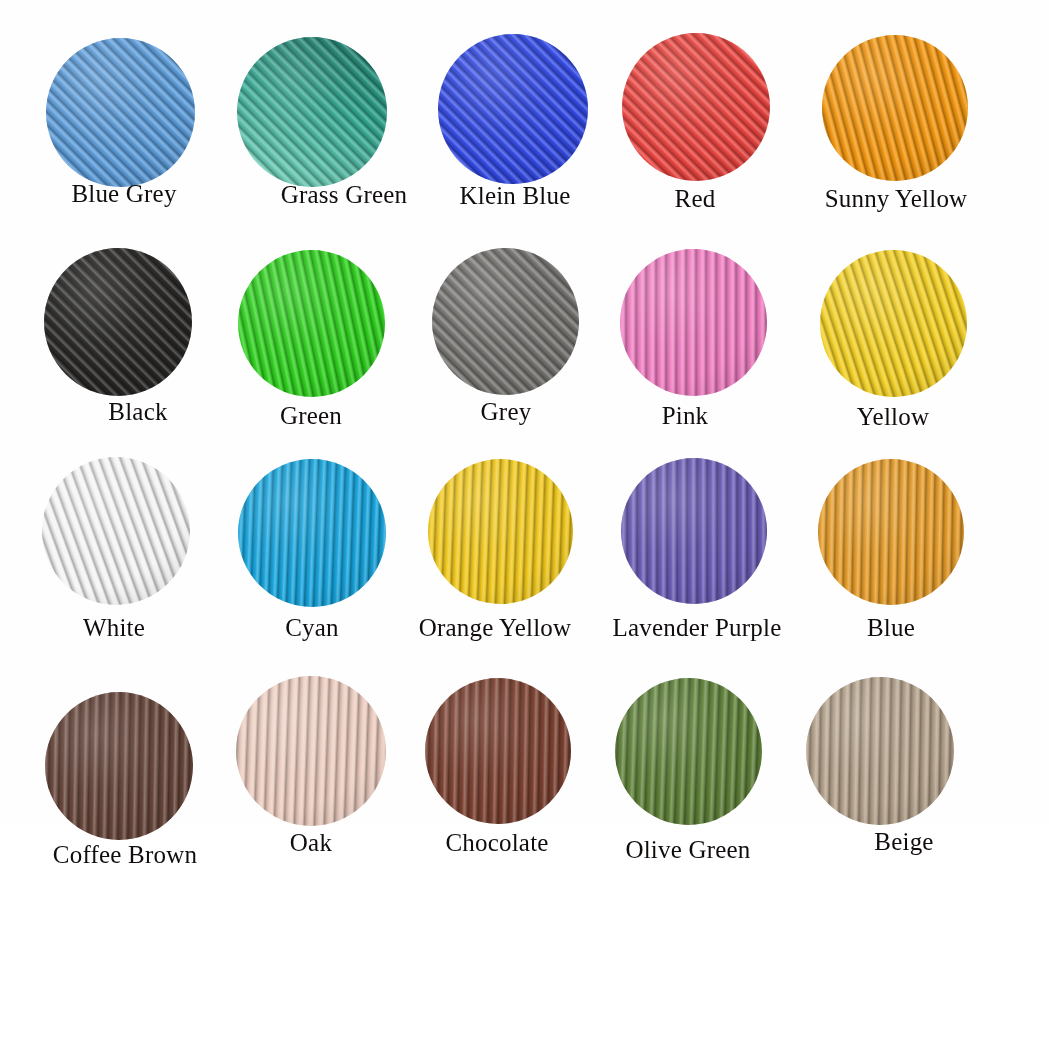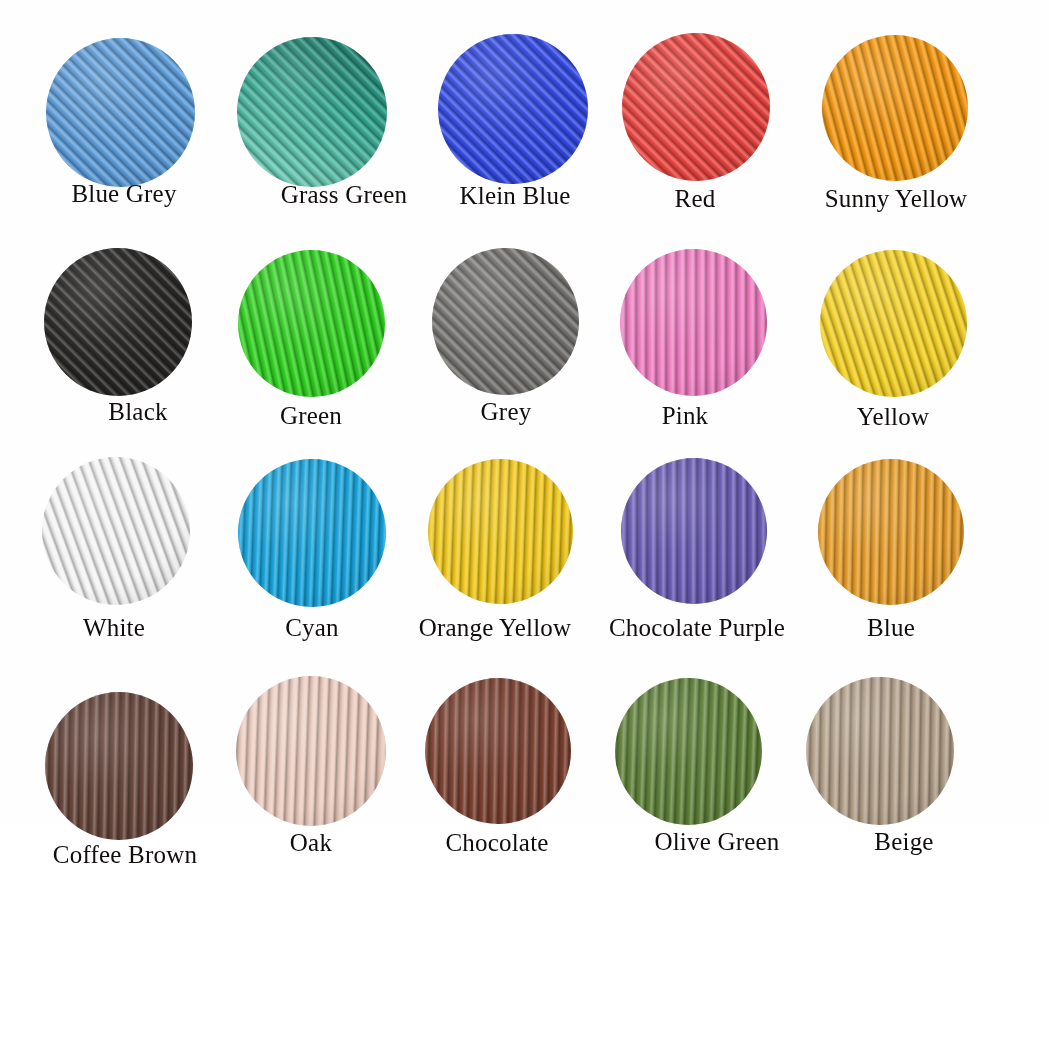--- a/index.html
+++ b/index.html
@@ -173,21 +173,21 @@
       <div class="swatch-label" style="pointer-events: auto; font-size: 25px; color: rgb(16, 13, 12); left: 0px; top: 614.5px; width: 1049px; text-align: left;">
         <span style="position: absolute; left: 495px; transform: translateX(-50%); white-space: nowrap;">Orange Yellow</span>
       </div>
     </div>
     <div class="swatch-cell" style="left: 0px; top: 0px; width: 1049px; height: 1049px; pointer-events: none;">
       <div class="swatch-disc" style="pointer-events: auto; left: 621px; top: 458px; width: 146px; height: 146px; background: rgb(106, 92, 181);">
         <div class="rib" style="background: repeating-linear-gradient(90deg, rgba(0, 0, 0, 0.3) 0px, rgba(0, 0, 0, 0.1) 2.2px, rgba(255, 255, 255, 0) 4.2px, rgba(255, 255, 255, 0.26) 6.2px, rgba(255, 255, 255, 0.1) 8px, rgba(0, 0, 0, 0.3) 10px);"></div>
         <div class="sheen" style="background: radial-gradient(circle at 34% 28%, rgba(255, 255, 255, 0.16) 0%, rgba(255, 255, 255, 0.04) 38%, rgba(0, 0, 0, 0) 62%, rgba(0, 0, 0, 0.13) 100%);"></div>
       </div>
       <div class="swatch-label" style="pointer-events: auto; font-size: 25px; color: rgb(16, 13, 12); left: 0px; top: 614.5px; width: 1049px; text-align: left;">
-        <span style="position: absolute; left: 697px; transform: translateX(-50%); white-space: nowrap;">Chocolate Purple</span>
+        <span style="position: absolute; left: 697px; transform: translateX(-50%); white-space: nowrap;">Lavender Purple</span>
       </div>
     </div>
     <div class="swatch-cell" style="left: 0px; top: 0px; width: 1049px; height: 1049px; pointer-events: none;">
       <div class="swatch-disc" style="pointer-events: auto; left: 818px; top: 459px; width: 146px; height: 146px; background: rgb(229, 156, 42);">
         <div class="rib" style="background: repeating-linear-gradient(91deg, rgba(0, 0, 0, 0.3) 0px, rgba(0, 0, 0, 0.1) 1.98px, rgba(255, 255, 255, 0) 3.78px, rgba(255, 255, 255, 0.26) 5.58px, rgba(255, 255, 255, 0.1) 7.2px, rgba(0, 0, 0, 0.3) 9px);"></div>
         <div class="sheen" style="background: radial-gradient(circle at 34% 28%, rgba(255, 255, 255, 0.16) 0%, rgba(255, 255, 255, 0.04) 38%, rgba(0, 0, 0, 0) 62%, rgba(0, 0, 0, 0.13) 100%);"></div>
       </div>
       <div class="swatch-label" style="pointer-events: auto; font-size: 25px; color: rgb(16, 13, 12); left: 0px; top: 614.5px; width: 1049px; text-align: left;">
         <span style="position: absolute; left: 891px; transform: translateX(-50%); white-space: nowrap;">Blue</span>
       </div>
@@ -218,21 +218,21 @@
       <div class="swatch-label" style="pointer-events: auto; font-size: 25px; color: rgb(16, 13, 12); left: 0px; top: 829.5px; width: 1049px; text-align: left;">
         <span style="position: absolute; left: 497px; transform: translateX(-50%); white-space: nowrap;">Chocolate</span>
       </div>
     </div>
     <div class="swatch-cell" style="left: 0px; top: 0px; width: 1049px; height: 1049px; pointer-events: none;">
       <div class="swatch-disc" style="pointer-events: auto; left: 615px; top: 678px; width: 147px; height: 147px; background: rgb(95, 129, 57);">
         <div class="rib" style="background: repeating-linear-gradient(92deg, rgba(0, 0, 0, 0.3) 0px, rgba(0, 0, 0, 0.1) 2.2px, rgba(255, 255, 255, 0) 4.2px, rgba(255, 255, 255, 0.26) 6.2px, rgba(255, 255, 255, 0.1) 8px, rgba(0, 0, 0, 0.3) 10px);"></div>
         <div class="sheen" style="background: radial-gradient(circle at 34% 28%, rgba(255, 255, 255, 0.16) 0%, rgba(255, 255, 255, 0.04) 38%, rgba(0, 0, 0, 0) 62%, rgba(0, 0, 0, 0.13) 100%);"></div>
       </div>
       <div class="swatch-label" style="pointer-events: auto; font-size: 25px; color: rgb(16, 13, 12); left: 0px; top: 828.5px; width: 1049px; text-align: left;">
-        <span style="position: absolute; left: 717px; transform: translateX(-50%); white-space: nowrap;">Olive Green</span>
+        <span style="position: absolute; left: 688px; transform: translateX(-50%); white-space: nowrap; margin-top: 8px;">Olive Green</span>
       </div>
     </div>
     <div class="swatch-cell" style="left: 0px; top: 0px; width: 1049px; height: 1049px; pointer-events: none;">
       <div class="swatch-disc" style="pointer-events: auto; left: 806px; top: 677px; width: 148px; height: 148px; background: rgb(180, 161, 139);">
         <div class="rib" style="background: repeating-linear-gradient(91deg, rgba(0, 0, 0, 0.3) 0px, rgba(0, 0, 0, 0.1) 2.2px, rgba(255, 255, 255, 0) 4.2px, rgba(255, 255, 255, 0.26) 6.2px, rgba(255, 255, 255, 0.1) 8px, rgba(0, 0, 0, 0.3) 10px);"></div>
         <div class="sheen" style="background: radial-gradient(circle at 34% 28%, rgba(255, 255, 255, 0.16) 0%, rgba(255, 255, 255, 0.04) 38%, rgba(0, 0, 0, 0) 62%, rgba(0, 0, 0, 0.13) 100%);"></div>
       </div>
       <div class="swatch-label" style="pointer-events: auto; font-size: 25px; color: rgb(16, 13, 12); left: 0px; top: 828.5px; width: 1049px; text-align: left;">
         <span style="position: absolute; left: 904px; transform: translateX(-50%); white-space: nowrap;">Beige</span>
       </div>

